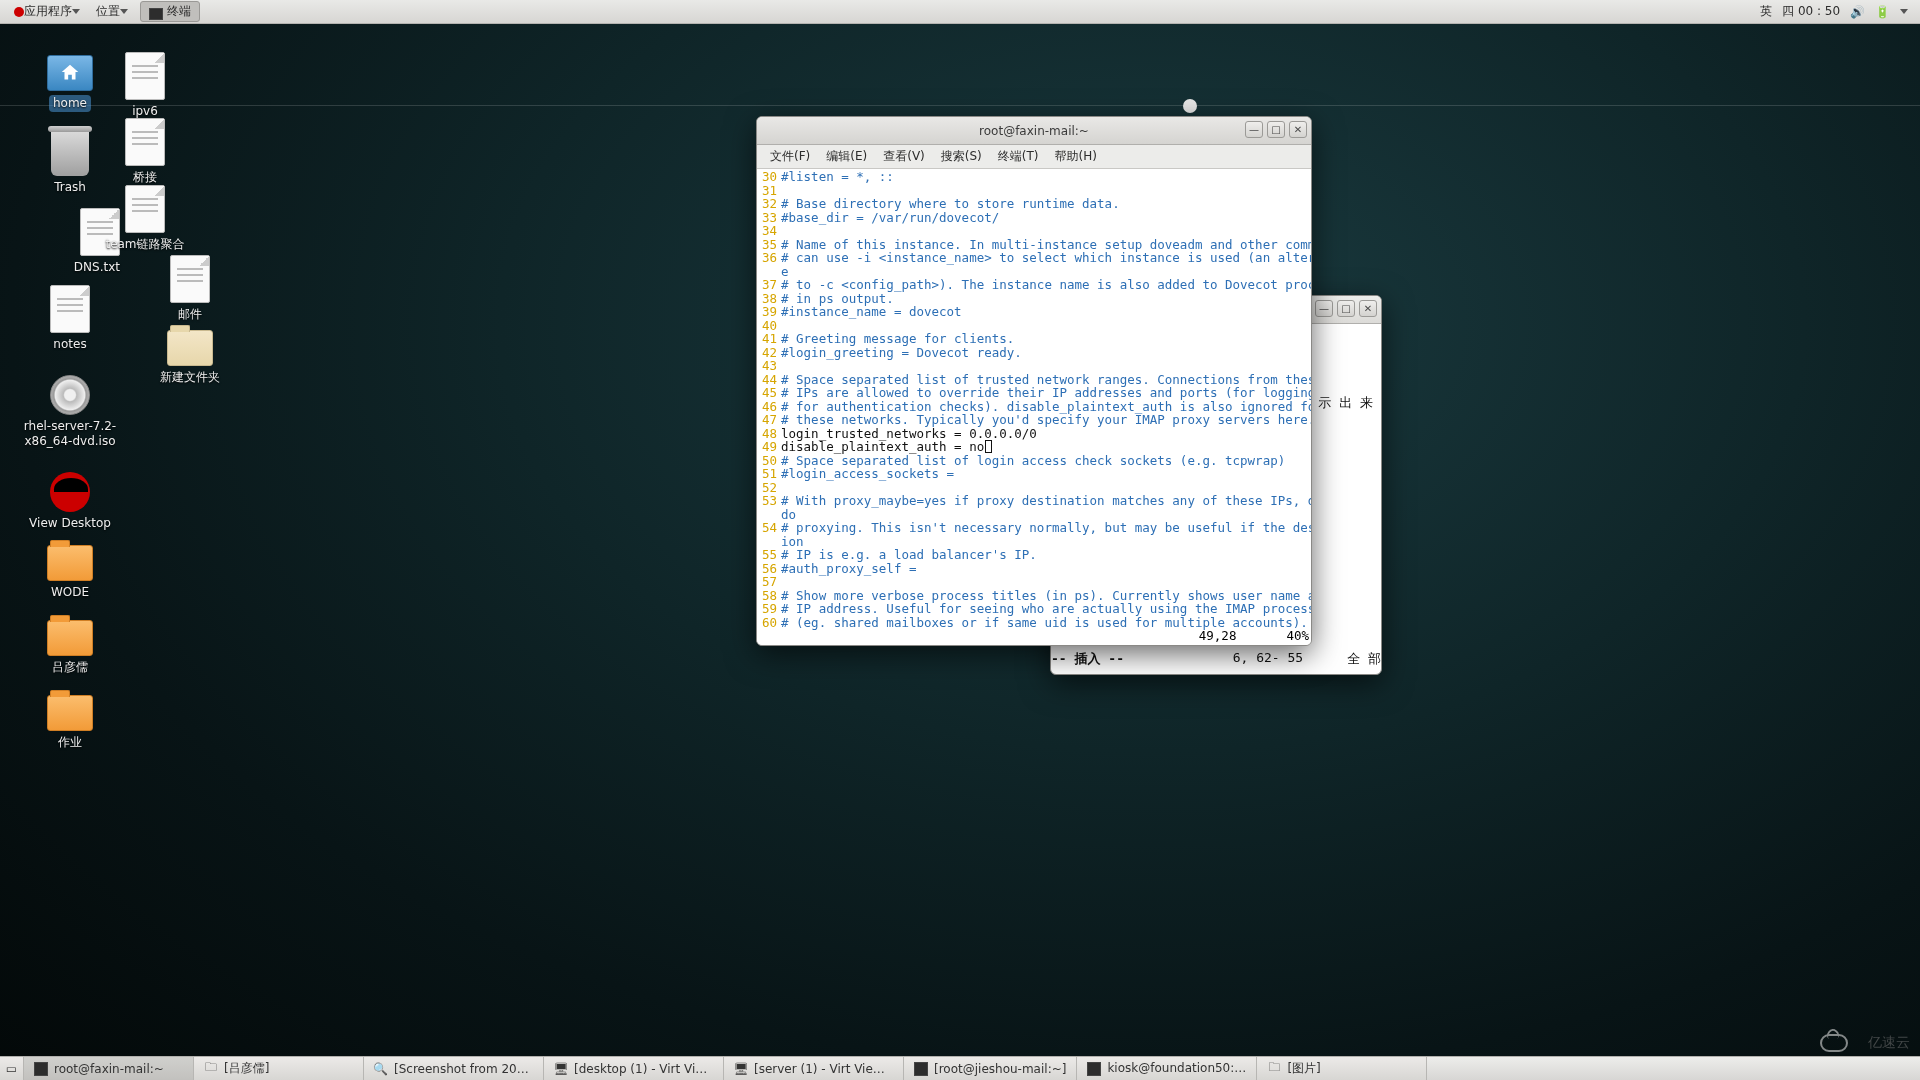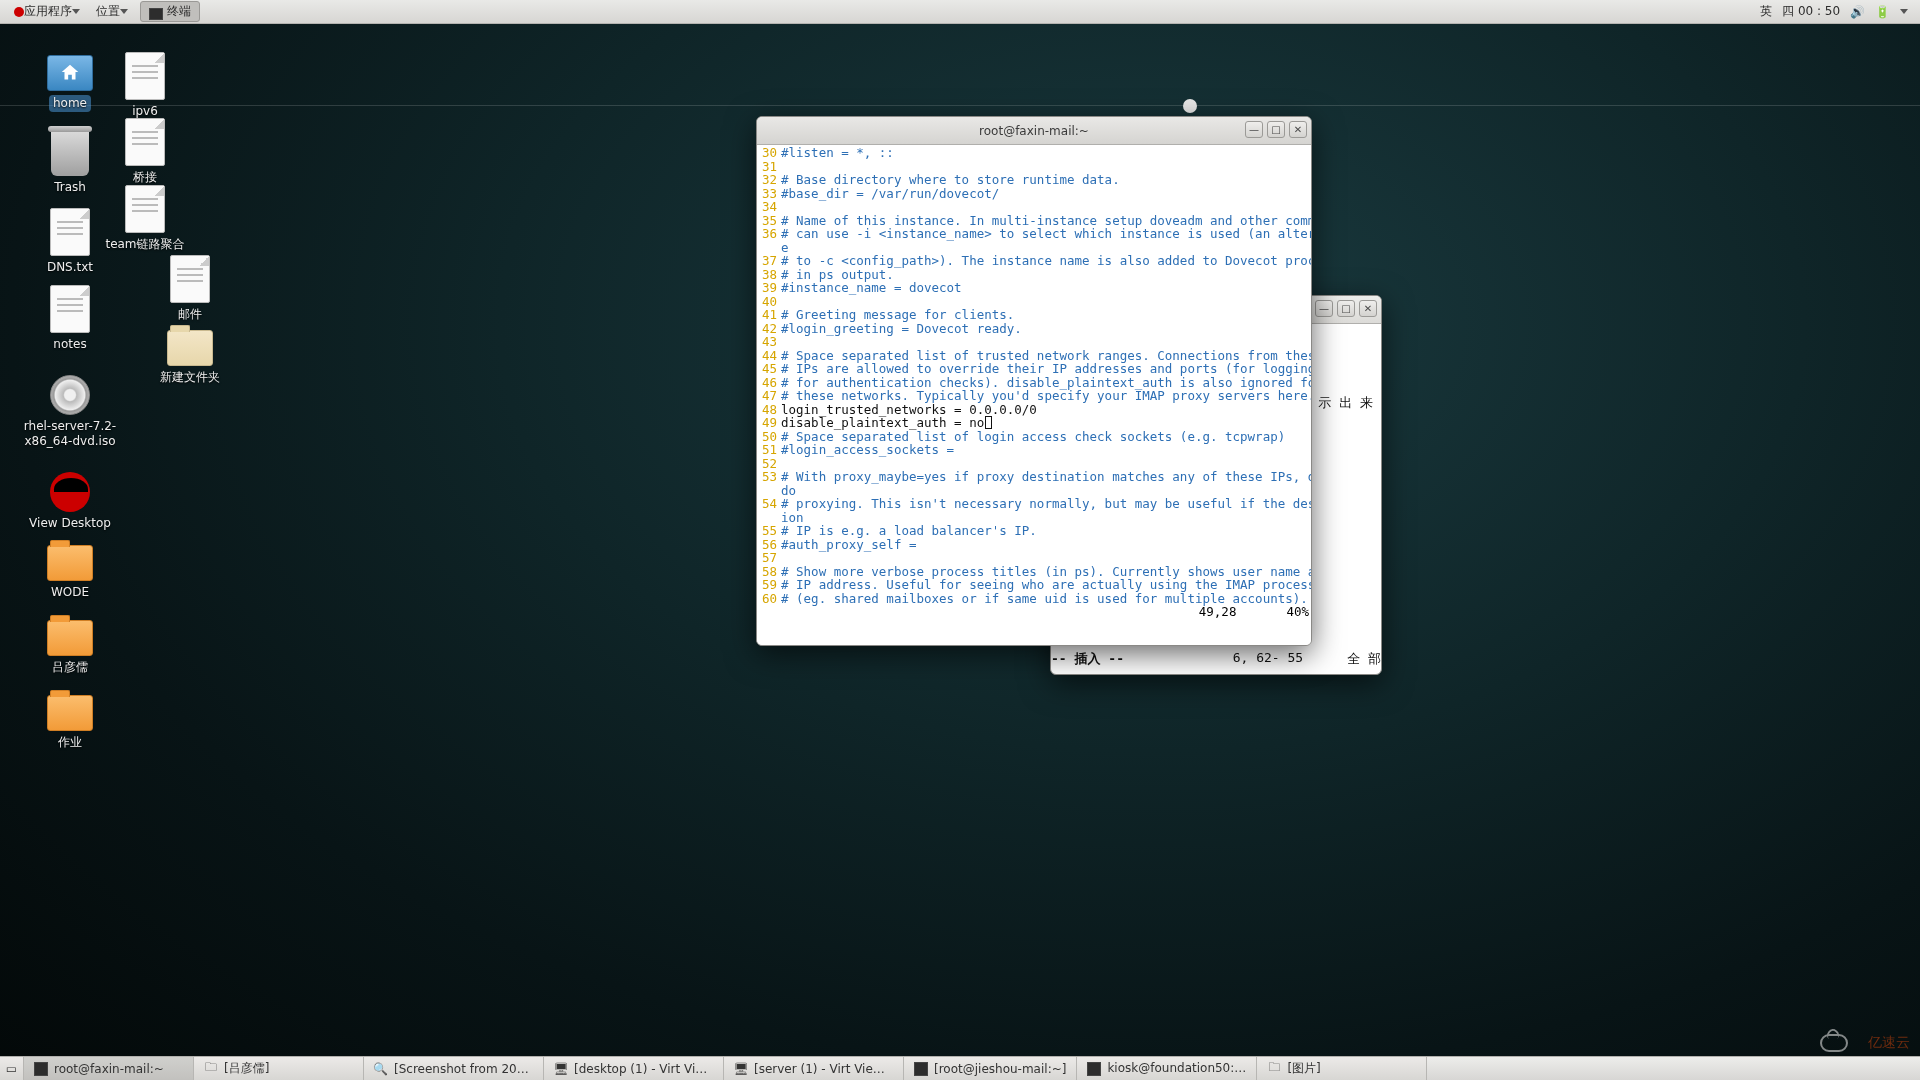--- a/index.html
+++ b/index.html
@@ -196,21 +196,21 @@
   }
   .task.active { background: linear-gradient(#d0d0cd,#c2c1be); }
   .task .ticon { width:14px;height:14px; display:inline-flex;align-items:center;justify-content:center; flex-shrink:0; }
   .task .tlabel { white-space:nowrap; overflow:hidden; text-overflow:ellipsis; }
   .show-desktop { min-width:24px; max-width:24px; padding:0; justify-content:center; }
 
   
   .watermark {
     position:absolute; right:10px; bottom:28px;
     display:flex; align-items:center; gap:20px;
-    opacity:0.55; color:#c2410c; font-size:14px;
+    opacity:0.55; color:#737373; font-size:14px;
     z-index: 30;
   }
   .watermark .cloud {
     width:28px;height:18px;border:2px solid #eaeaea;border-radius:10px;
     position:relative;
   }
   .watermark .cloud::before{content:"";position:absolute;top:-7px;left:5px;width:10px;height:10px;border:2px solid #eaeaea;border-radius:50%;border-bottom:none;border-right:none;transform:rotate(40deg);}
 </style>
 </head>
 <body>
@@ -249,21 +249,21 @@
       <svg viewBox="0 0 24 24">
           <path d="M12 3l9 8h-3v8h-4v-5h-4v5H6v-8H3z"></path>
         </svg>
     </div>
     <span class="label sel">home</span>
   </div>
   <div class="dicon" style="left:20px; top:92px;">
     <div class="trash-glyph"></div>
     <span class="label">Trash</span>
   </div>
-  <div class="dicon" style="left:20px; top:168px;">
+  <div class="dicon" style="left:20px; top:168px;align-items:flex-end;">
     <div class="file-glyph">
         <div class="bars">
           <span></span>
           <span></span>
           <span></span>
         </div>
       </div>
     <span class="label">DNS.txt</span>
   </div>
   <div class="dicon" style="left:20px; top:245px;">
@@ -363,20 +363,28 @@
 
 <div class="window win-main">
   <div class="titlebar">
     <span>root@faxin-mail:~</span>
     <div class="controls">
       <div class="ctl">—</div>
       <div class="ctl">□</div>
       <div class="ctl">✕</div>
     </div>
   </div>
+  <div class="menubar">
+    <span>文件(F)</span>
+    <span>编辑(E)</span>
+    <span>查看(V)</span>
+    <span>搜索(S)</span>
+    <span>终端(T)</span>
+    <span>帮助(H)</span>
+  </div>
   <div class="term-body" id="term-body"><div class="ln"><span class="gutter">30</span><span class="cmt">#listen = *, ::</span></div><div class="ln"><span class="gutter">31</span><span class="cmt"></span></div><div class="ln"><span class="gutter">32</span><span class="cmt"># Base directory where to store runtime data.</span></div><div class="ln"><span class="gutter">33</span><span class="cmt">#base_dir = /var/run/dovecot/</span></div><div class="ln"><span class="gutter">34</span><span class="cmt"></span></div><div class="ln"><span class="gutter">35</span><span class="cmt"># Name of this instance. In multi-instance setup doveadm and other commands</span></div><div class="ln"><span class="gutter">36</span><span class="cmt"># can use -i &lt;instance_name&gt; to select which instance is used (an alternativ</span></div><div class="ln"><span class="gutter"></span><span class="cmt">e</span></div><div class="ln"><span class="gutter">37</span><span class="cmt"># to -c &lt;config_path&gt;). The instance name is also added to Dovecot processes</span></div><div class="ln"><span class="gutter">38</span><span class="cmt"># in ps output.</span></div><div class="ln"><span class="gutter">39</span><span class="cmt">#instance_name = dovecot</span></div><div class="ln"><span class="gutter">40</span><span class="cmt"></span></div><div class="ln"><span class="gutter">41</span><span class="cmt"># Greeting message for clients.</span></div><div class="ln"><span class="gutter">42</span><span class="cmt">#login_greeting = Dovecot ready.</span></div><div class="ln"><span class="gutter">43</span><span class="cmt"></span></div><div class="ln"><span class="gutter">44</span><span class="cmt"># Space separated list of trusted network ranges. Connections from these</span></div><div class="ln"><span class="gutter">45</span><span class="cmt"># IPs are allowed to override their IP addresses and ports (for logging and</span></div><div class="ln"><span class="gutter">46</span><span class="cmt"># for authentication checks). disable_plaintext_auth is also ignored for</span></div><div class="ln"><span class="gutter">47</span><span class="cmt"># these networks. Typically you'd specify your IMAP proxy servers here.</span></div><div class="ln"><span class="gutter">48</span><span class="txt">login_trusted_networks = 0.0.0.0/0</span></div><div class="ln"><span class="gutter">49</span><span class="txt">disable_plaintext_auth = no</span><span class="cursor"></span></div><div class="ln"><span class="gutter">50</span><span class="cmt"># Space separated list of login access check sockets (e.g. tcpwrap)</span></div><div class="ln"><span class="gutter">51</span><span class="cmt">#login_access_sockets =</span></div><div class="ln"><span class="gutter">52</span><span class="cmt"></span></div><div class="ln"><span class="gutter">53</span><span class="cmt"># With proxy_maybe=yes if proxy destination matches any of these IPs, don't</span></div><div class="ln"><span class="gutter"></span><span class="cmt">do</span></div><div class="ln"><span class="gutter">54</span><span class="cmt"># proxying. This isn't necessary normally, but may be useful if the destinat</span></div><div class="ln"><span class="gutter"></span><span class="cmt">ion</span></div><div class="ln"><span class="gutter">55</span><span class="cmt"># IP is e.g. a load balancer's IP.</span></div><div class="ln"><span class="gutter">56</span><span class="cmt">#auth_proxy_self =</span></div><div class="ln"><span class="gutter">57</span><span class="cmt"></span></div><div class="ln"><span class="gutter">58</span><span class="cmt"># Show more verbose process titles (in ps). Currently shows user name and</span></div><div class="ln"><span class="gutter">59</span><span class="cmt"># IP address. Useful for seeing who are actually using the IMAP processes</span></div><div class="ln"><span class="gutter">60</span><span class="cmt"># (eg. shared mailboxes or if same uid is used for multiple accounts).</span></div><div class="ln status-line"><span class="gutter"></span><span style="flex:1"></span><span style="padding-right:50px">49,28</span><span>40%</span></div></div>
 </div>
 
 <div class="taskbar">
   <div class="task show-desktop">
     <span class="ticon">▭</span>
   </div>
   <div class="task active">
     <span class="ticon term-icon-sm"></span>
     <span class="tlabel">root@faxin-mail:~</span>

